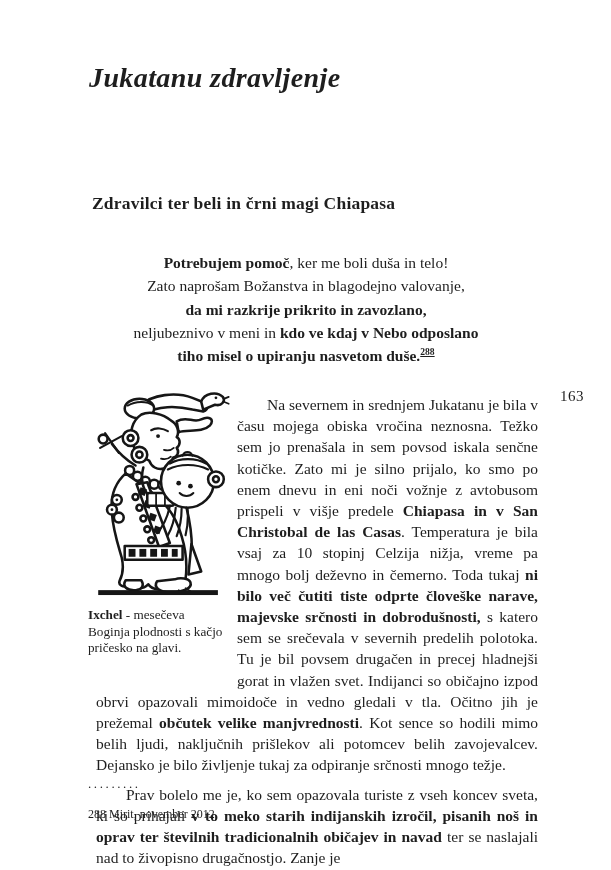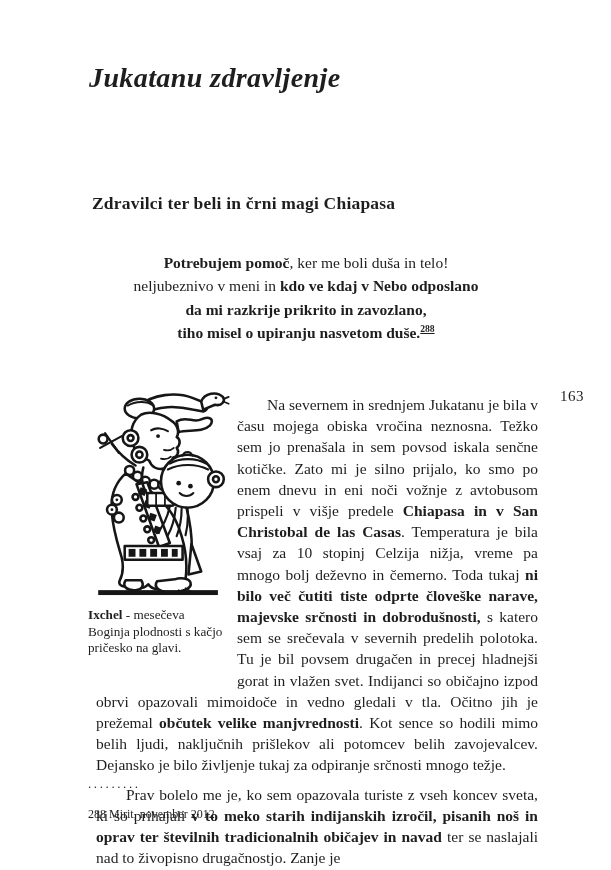--- a/index.html
+++ b/index.html
@@ -66,22 +66,23 @@
 <body>
 
 <div class="page">
 
   <h1 class="chapter-title">Jukatanu zdravljenje</h1>
 
   <h2 class="section-subtitle">Zdravilci ter beli in črni magi Chiapasa</h2>
 
   <div class="poem">
     <div><span class="b">Potrebujem pomoč</span><span>, ker me boli duša in telo!</span></div>
+    <div><span>Zato naprošam Božanstva in blagodejno valovanje,</span></div>
+    <div><span class="b">da mi razkrije prikrito in zavozlano,</span></div>
     <div><span>neljubeznivo v meni in </span><span class="b">kdo ve kdaj v Nebo odposlano</span></div>
-    <div><span class="b">da mi razkrije prikrito in zavozlano,</span></div>
     <div><span class="b">tiho misel o upiranju nasvetom duše.</span><sup class="b">288</sup></div>
   </div>
 
   <div class="page-number">163</div>
 
   <div class="main-text">
 
     <div class="figure-float">
 
       <svg width="138" height="208" viewBox="0 0 140 212" aria-hidden="true">

